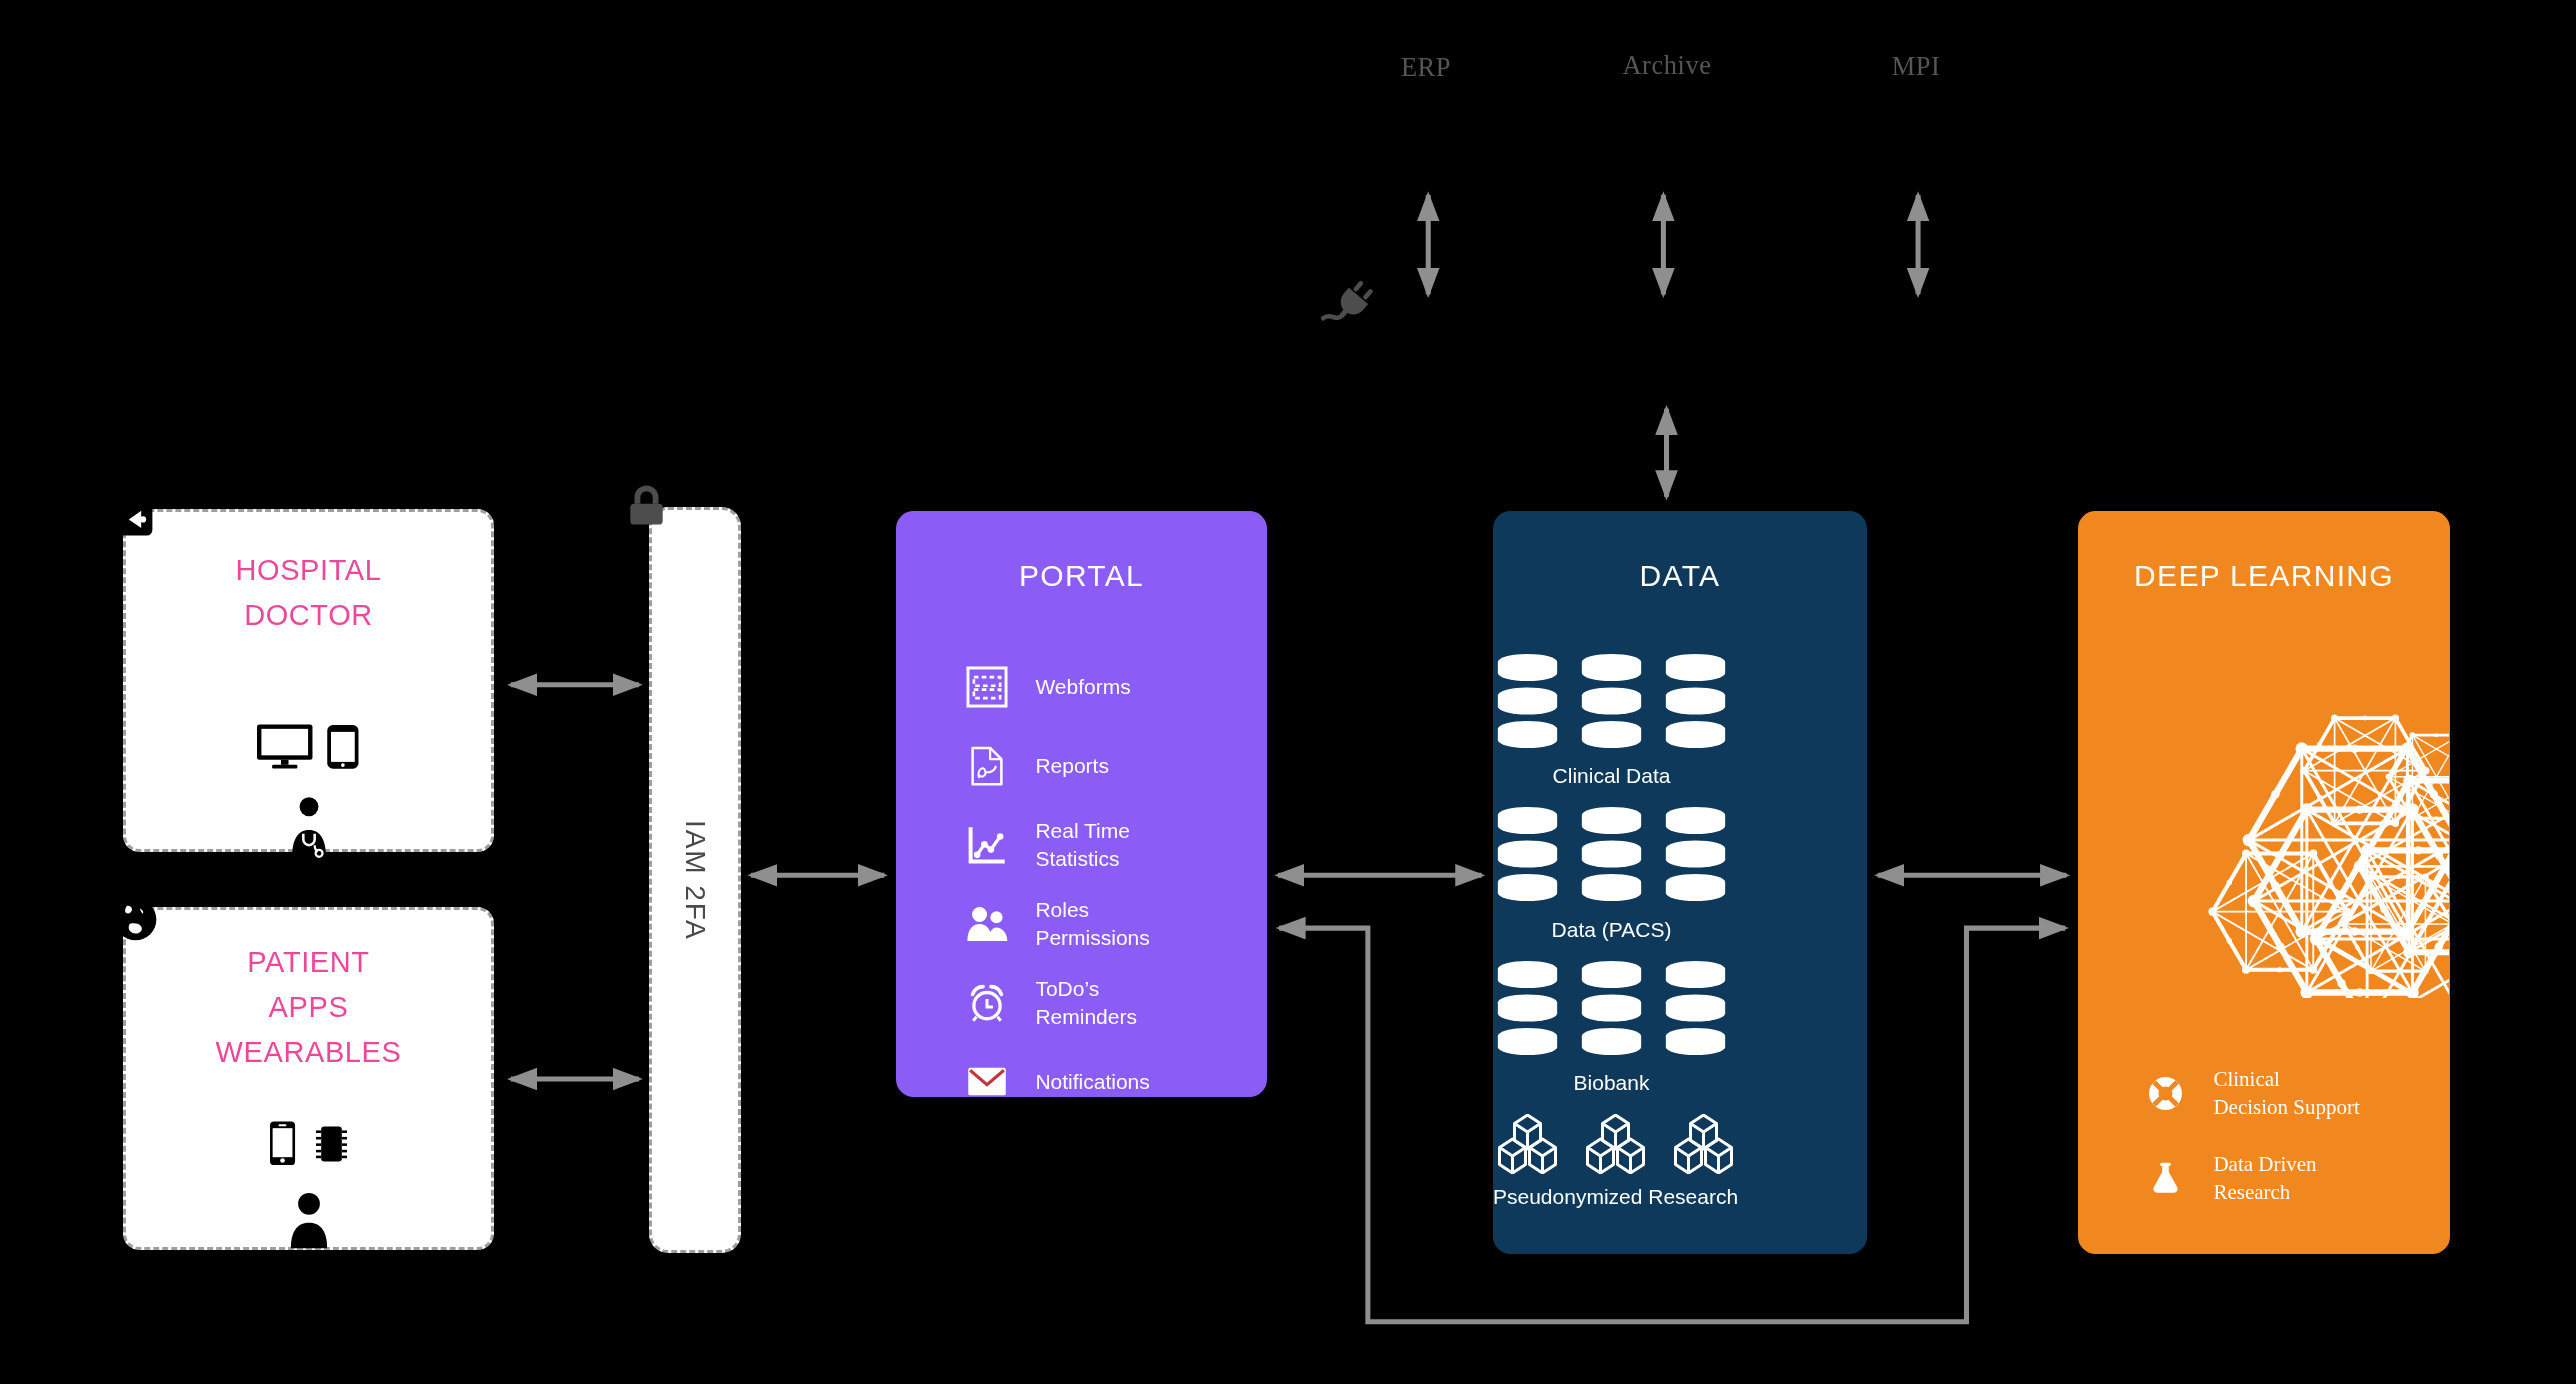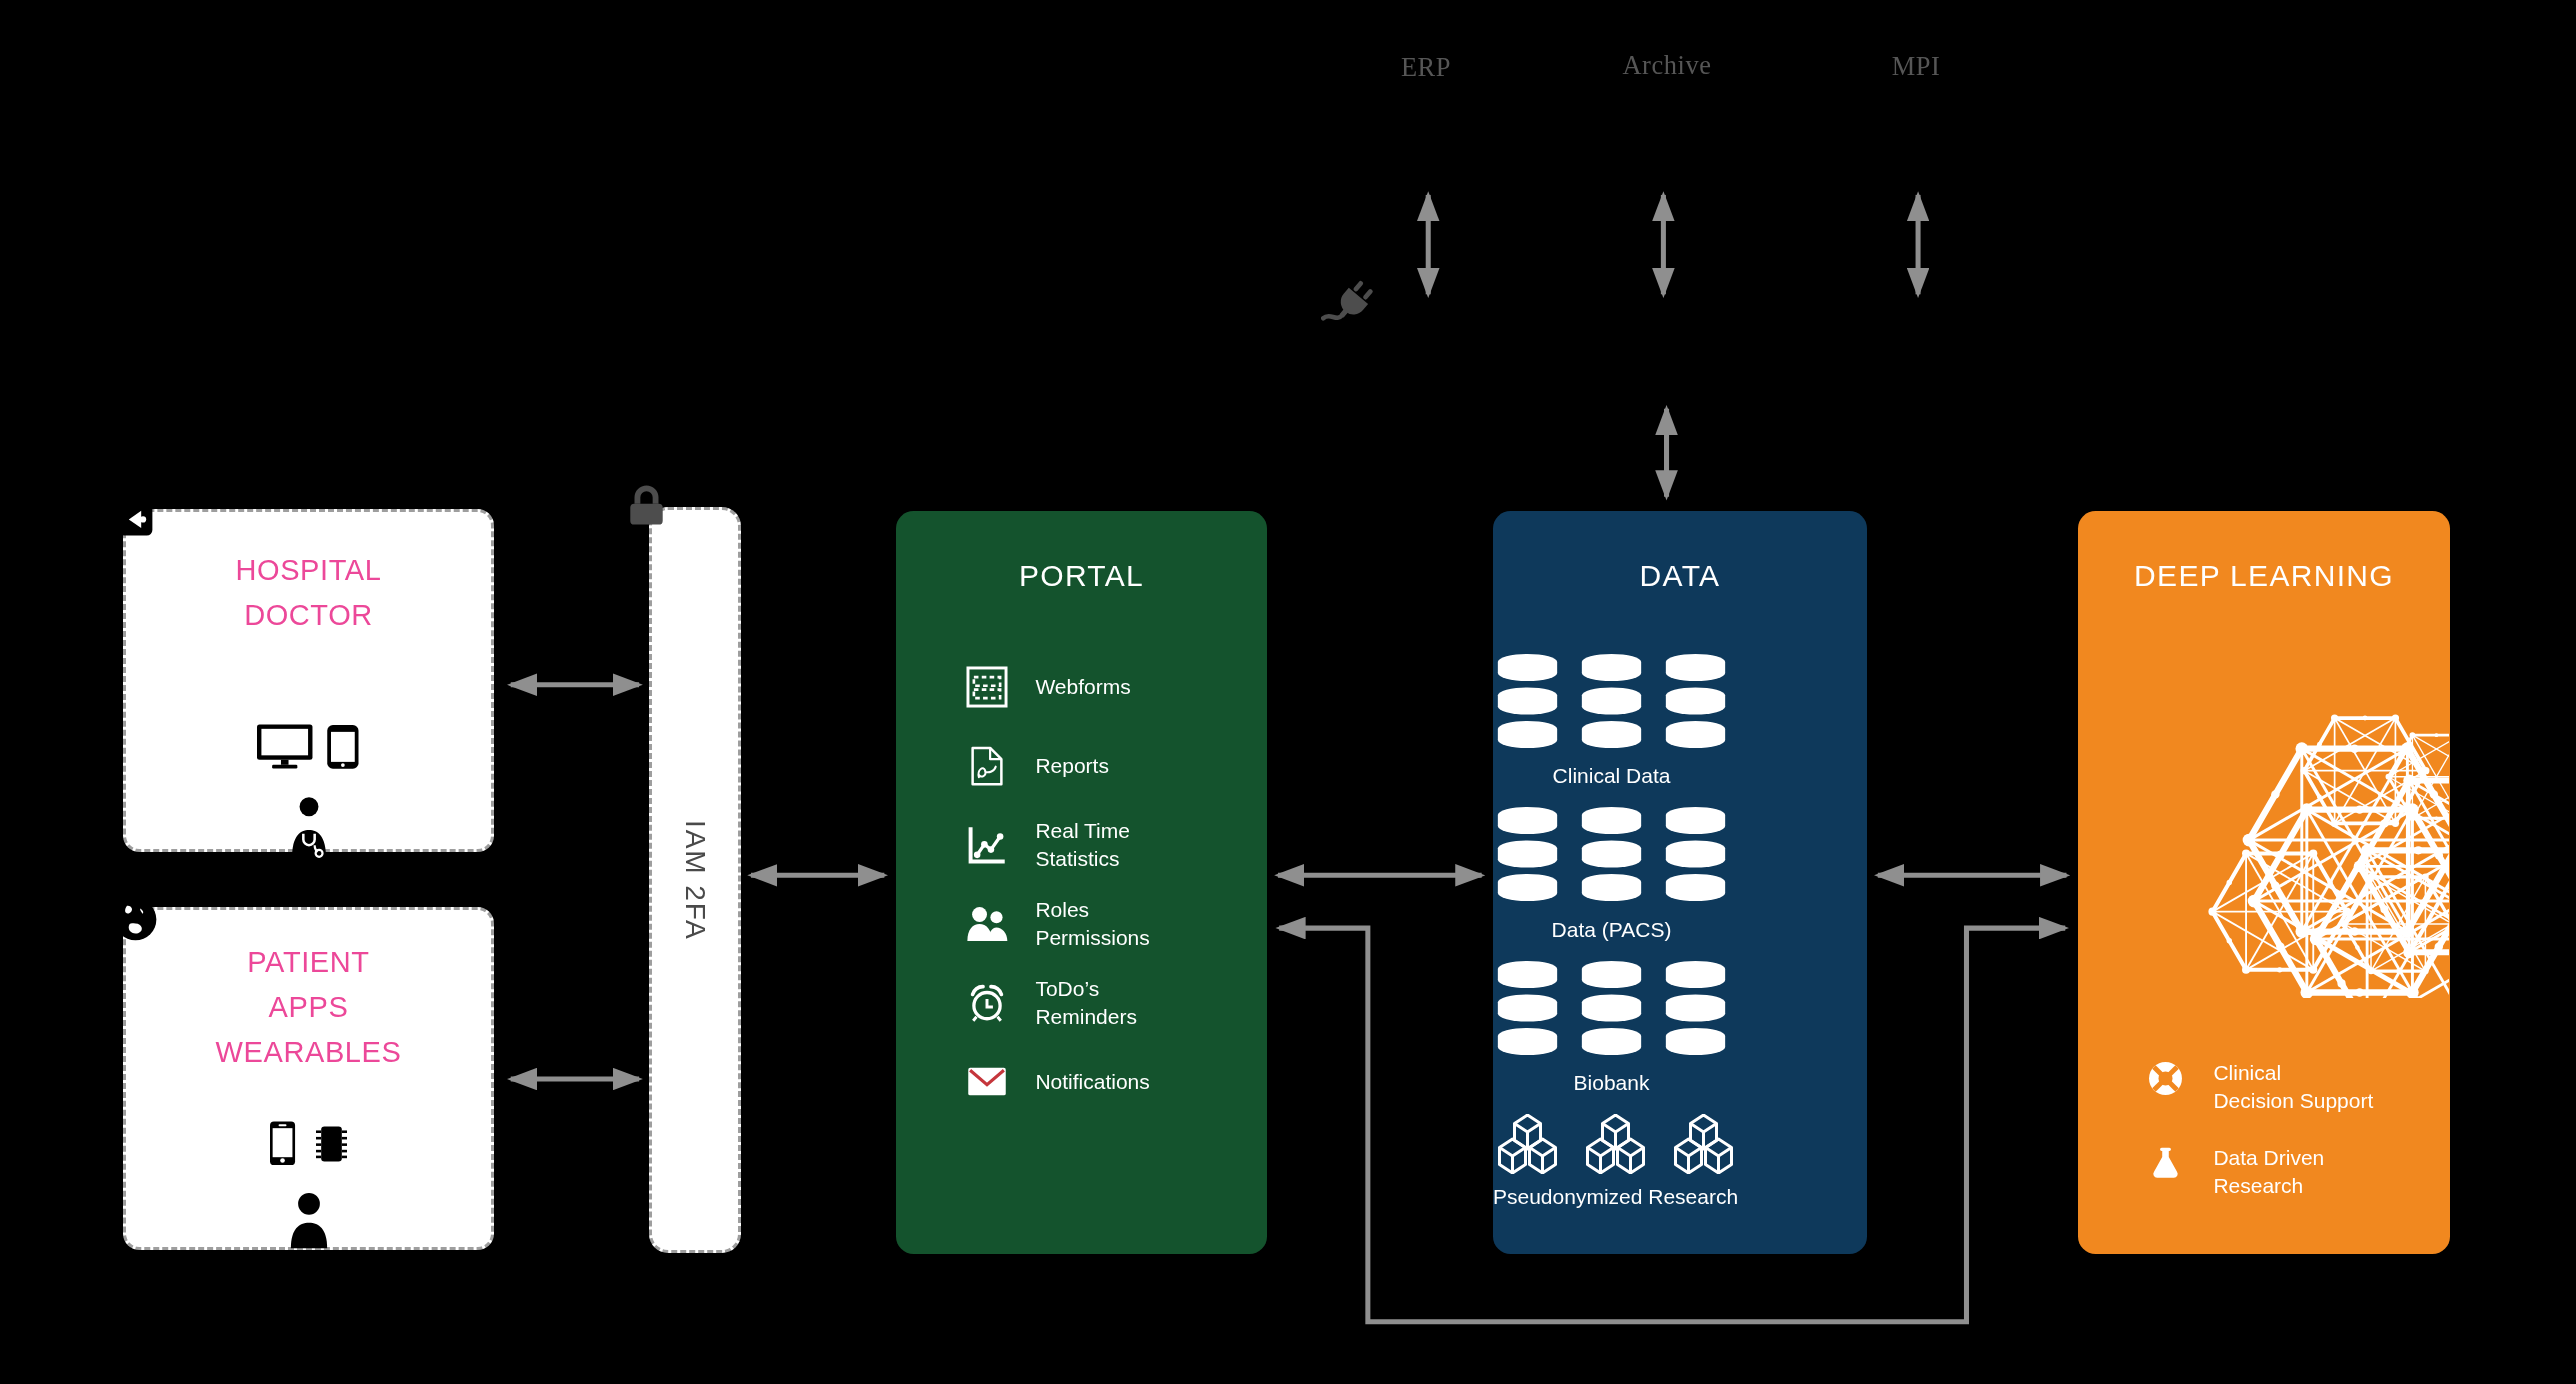--- a/index.html
+++ b/index.html
@@ -32,21 +32,21 @@
   .portal-item{display:flex;align-items:center;height:79px;}
   .portal-item .ic{width:45px;display:flex;justify-content:center;flex:0 0 45px;}
   .item-label{color:#fff;font-size:21px;line-height:1.32;white-space:pre-line;margin-left:26.4px;}
 
   .data-col{position:absolute;left:0;right:0;top:143px;display:flex;flex-direction:column;
             align-items:flex-start;gap:19px;}
   .data-group{display:flex;flex-direction:column;align-items:center;}
   .db-row{display:flex;gap:15px;}
   .data-label{color:#fff;font-size:21px;margin-top:16.4px;text-align:center;}
 
-  .dl-item{position:absolute;left:65px;display:flex;}
+  .dl-item{position:absolute;left:65px;display:flex;align-items:center;font-family:Liberation Serif, serif;}
   .dl-item .ic{width:44px;display:flex;justify-content:center;flex:0 0 44px;}
 
   svg{display:block;}
   .connector{position:absolute;left:0;top:0;pointer-events:none;}
 </style>
 </head>
 <body>
 
 <div id="stage">
 
@@ -223,21 +223,21 @@
   </svg>
 
   <div class="box-white" style="left:649px;top:507px;width:92px;height:746px;border-radius:19px;">
     <div class="iam-text">IAM 2FA</div>
   </div>
   <svg style="position:absolute;left:629px;top:483px;" width="35" height="43" viewBox="0 0 54 66">
     <path d="M13,32 V22 a14,14 0 0 1 28,0 V32" stroke="#4d4d4d" stroke-width="9" fill="none"></path>
     <rect x="2" y="32" width="50" height="32" rx="6" fill="#4d4d4d"></rect>
   </svg>
 
-  <div class="panel" style="left:896px;top:511px;width:371px;height:743px;background:#14532d;">
+  <div class="panel" style="left:896px;top:511px;width:371px;height:586px;background:#8b5cf6;">
     <div class="panel-title">PORTAL</div>
     <div class="portal-list">
       <div class="portal-item">
         <span class="ic">
             <svg width="42" height="42" viewBox="0 0 64 64">
           <rect x="3" y="3" width="58" height="58" fill="none" stroke="#fff" stroke-width="4.5"></rect>
           <rect x="12" y="17" width="40" height="13" fill="none" stroke="#fff" stroke-width="4" stroke-dasharray="7 5"></rect>
           <rect x="12" y="36" width="40" height="13" fill="none" stroke="#fff" stroke-width="4" stroke-dasharray="7 5"></rect>
         </svg>
           </span>

